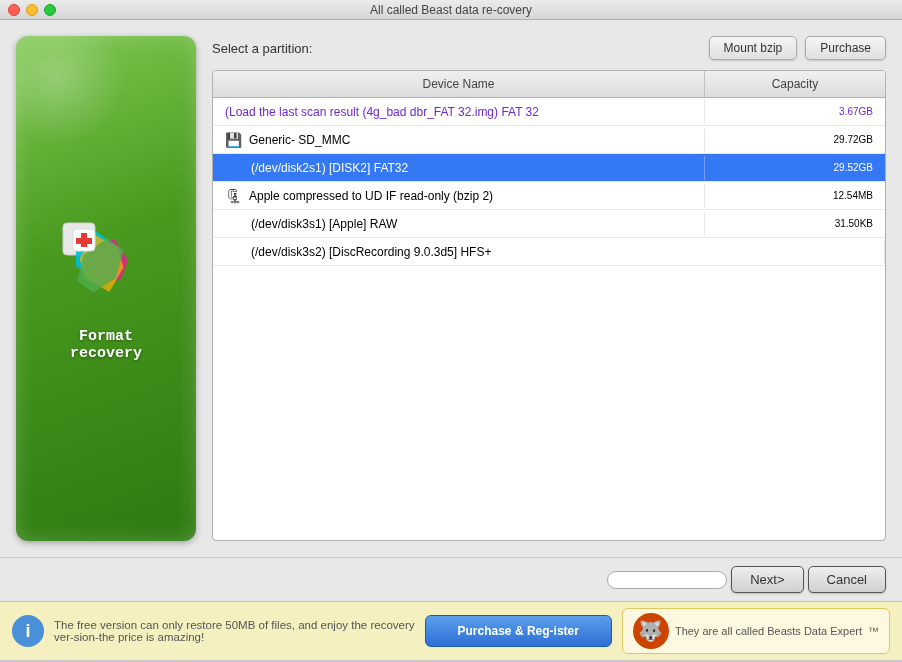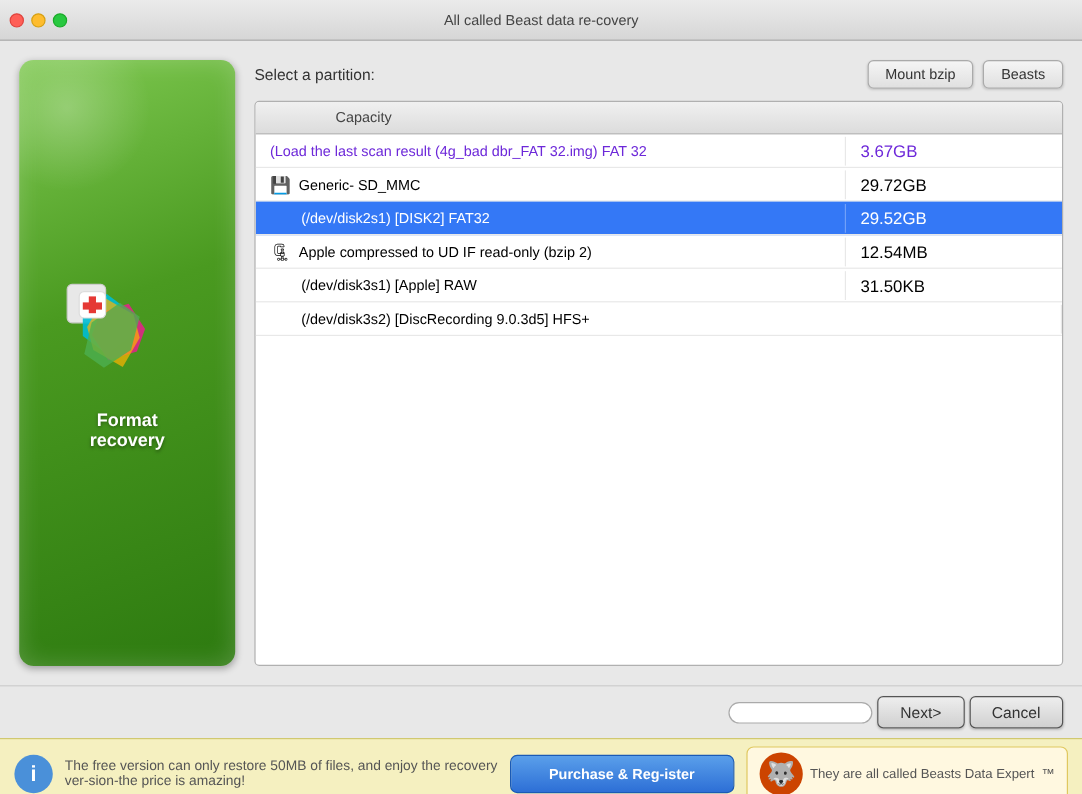--- a/index.html
+++ b/index.html
@@ -7,21 +7,21 @@
       width: 902px;
       height: 662px;
       background: #c8c8c8;
       font-family: -apple-system, 'Helvetica Neue', Arial, sans-serif;
       font-size: 13px;
       overflow: hidden;
     }
 
     
     .titlebar {
-      height: 34px;
+      height: 20px;
       background: linear-gradient(to bottom, #ebebeb, #d6d6d6);
       display: flex;
       align-items: center;
       padding: 0 8px;
       border-bottom: 1px solid #b0b0b0;
       position: relative;
     }
     .titlebar-buttons {
       display: flex;
       gap: 6px;
@@ -64,26 +64,27 @@
     }
 
     
     .left-panel {
       width: 180px;
       min-width: 180px;
       background: linear-gradient(160deg, #7ec850 0%, #4a9a20 40%, #2d7a10 100%);
       border-radius: 12px;
       display: flex;
       flex-direction: column;
-      align-items: flex-start;
+      align-items: center;
       justify-content: center;
       padding: 33px;
       box-shadow: inset 0 0 20px rgba(255,255,255,0.2), 0 2px 6px rgba(0,0,0,0.3);
       position: relative;
       overflow: hidden;
+      font-family: Liberation Mono, monospace;
     }
     .left-panel::before {
       content: '';
       position: absolute;
       top: -30px;
       left: -30px;
       width: 140px;
       height: 140px;
       background: radial-gradient(circle, rgba(255,255,255,0.25) 0%, transparent 70%);
       border-radius: 50%;
@@ -198,22 +199,22 @@
       font-size: 12px;
       border-right: 1px solid #e8e8e8;
       display: flex;
       align-items: center;
       gap: 6px;
     }
 
     .td-capacity {
       width: 180px;
       padding: 5px 12px;
-      font-size: 14px;
-      text-align: left;
+      font-size: 10px;
+      text-align: right;
     }
 
     .table-row.selected .td-device,
     .table-row.selected .td-capacity {
       border-right-color: rgba(255,255,255,0.3);
     }
 
     
     .device-icon {
       width: 18px;
@@ -368,26 +369,27 @@
       </div>
       <div class="panel-title">Format recovery</div>
     </div>
 
     <div class="right-panel">
 
       <div class="partition-header">
         <span class="partition-label">Select a partition:</span>
         <div class="header-buttons">
           <button class="btn">Mount bzip</button>
-          <button class="btn">Beasts</button>
+          <button class="btn">Purchase</button>
         </div>
       </div>
 
       <div class="partition-table">
         <div class="table-header">
+          <div class="th-device">Device Name</div>
           <div class="th-capacity">Capacity</div>
         </div>
         <div class="table-body" id="table-body">
 
         <div class="table-row highlighted">
               <div class="td-device">
                 <span>(Load the last scan result (4g_bad dbr_FAT 32.img) FAT 32</span>
               </div>
               <div class="td-capacity">3.67GB</div>
             </div>

